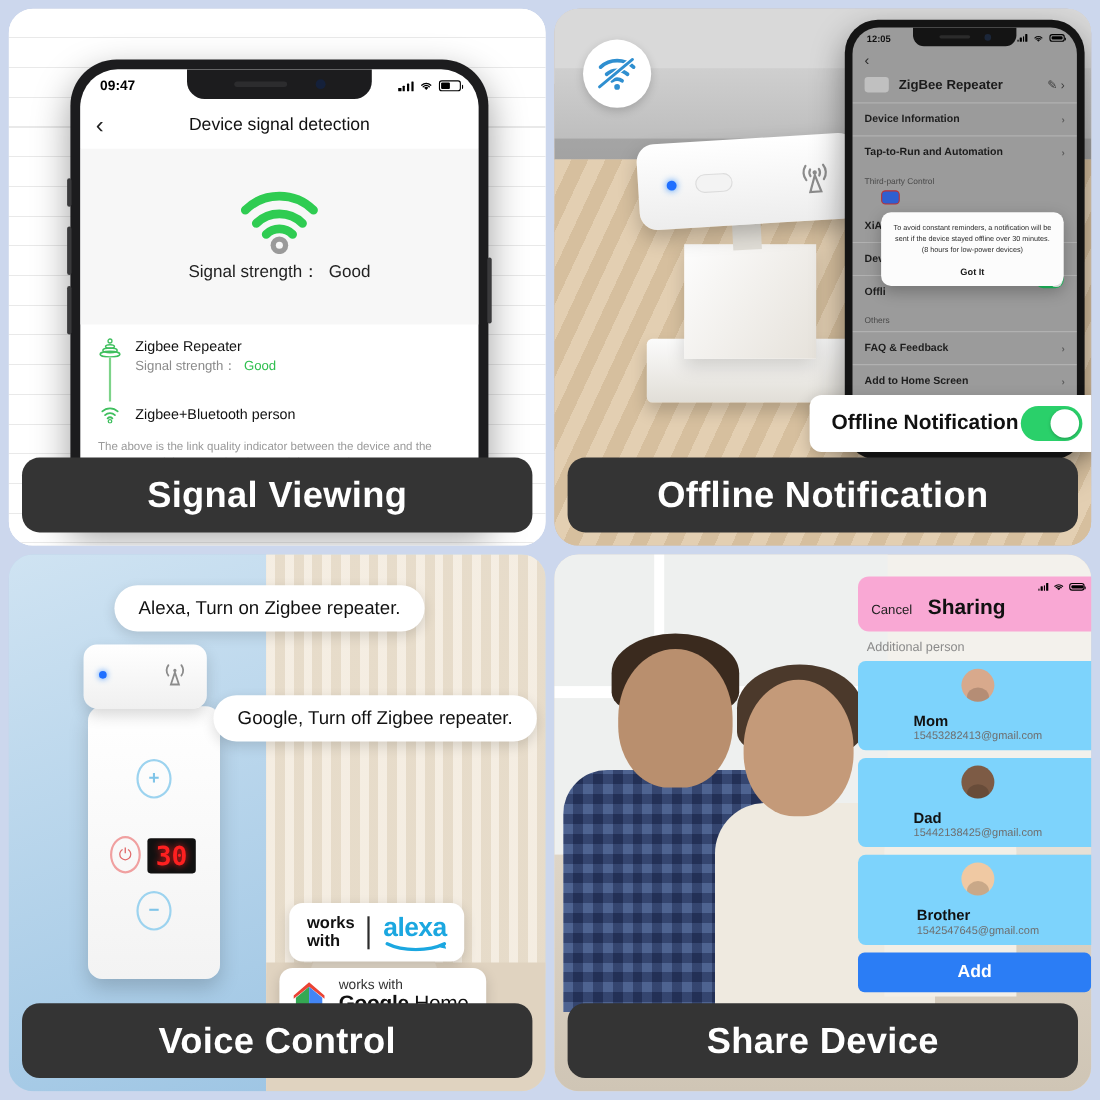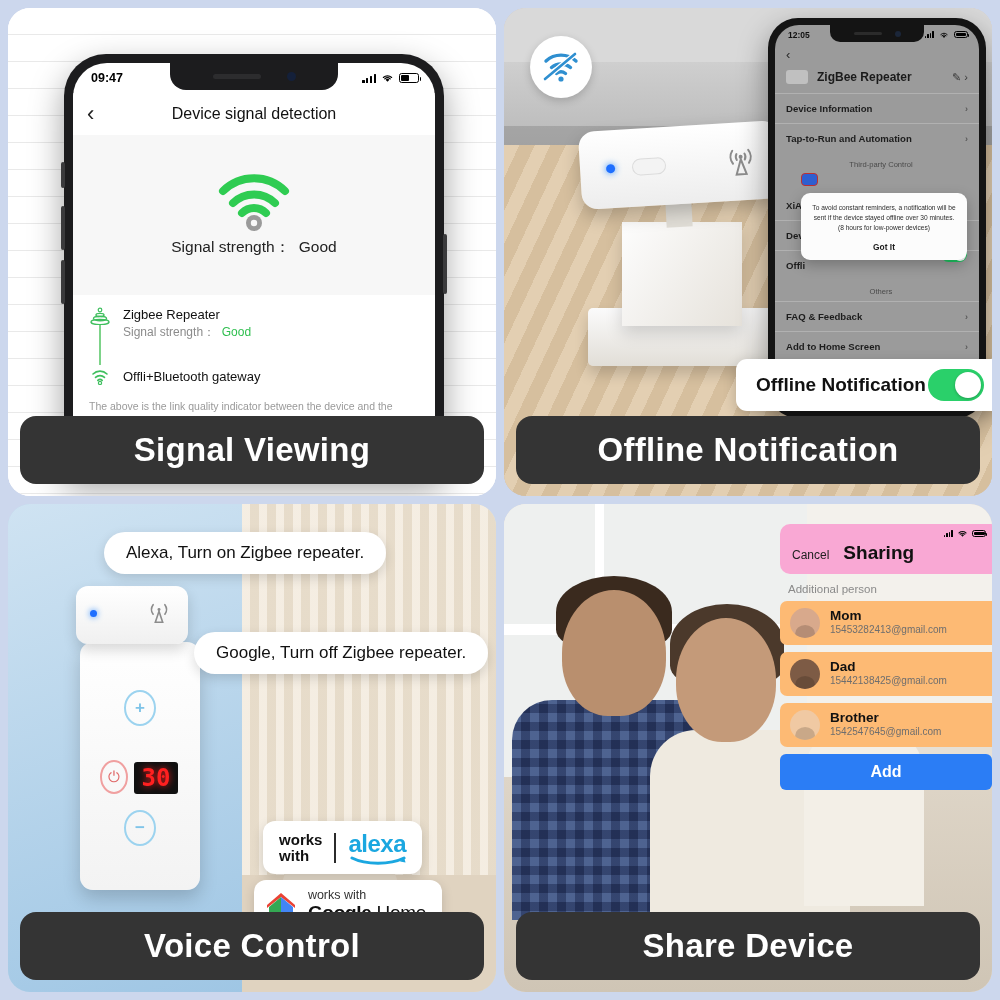--- a/index.html
+++ b/index.html
@@ -188,21 +188,21 @@
   .dev-thumb { width:22px; height:14px; background:#c0c0c0; border-radius:3px; }
   .dev-name { font-size:12px; font-weight:bold; color:#1b1b1b; flex:1; }
   .dev-edit { font-size:11px; color:#3a3a3a; }
   .m-row {
     display:flex; align-items:center; justify-content:space-between;
     padding:9px 11px; font-size:9.6px; font-weight:bold; color:#1d1d1d;
     border-top:1px solid rgba(255,255,255,.22);
   }
   .m-row .val { font-weight:normal; font-size:8px; color:#4f4f4f; }
   .m-row .arr { font-size:9px; color:#5a5a5a; margin-left:6px; }
-  .m-sect { padding:7px 3px 5px 11px; font-size:7.6px; color:#4a4a4a;text-align:center; }
+  .m-sect { padding:7px 3px 5px 11px; font-size:7.6px; color:#4a4a4a; }
   .m-remove { text-align:center; font-size:9.5px; color:#b02b2b; font-weight:bold; padding:10px 0 8px; }
   .tip-dialog {
     position:absolute; left:26px; right:12px; top:168px;
     background:#fcfcfc; border-radius:9px; z-index:30;
     padding:10px 9px 8px 9px;
     box-shadow:0 5px 14px rgba(0,0,0,.25);
   }
   .tip-dialog p { font-size:6.6px; color:#2c2c2c; text-align:center; line-height:1.5; }
   .tip-dialog .ok { text-align:center; font-size:8.4px; font-weight:bold; color:#1a1a1a; margin-top:9px; }
   .tgl-small {
@@ -333,23 +333,23 @@
   .share-sb .bars i:nth-child(1){height:2.4px}.share-sb .bars i:nth-child(2){height:3.8px}
   .share-sb .bars i:nth-child(3){height:5.2px}.share-sb .bars i:nth-child(4){height:6.6px}
   .share-sb .batt { width:14px; height:7px; border-width:1px;}
   .share-sb .batt::after{right:-2.4px; top:1.7px; width:1.3px; height:3px;}
   .share-sb .batt i { width:85%; }
   .share-titlerow { display:flex; align-items:baseline; gap:14px; margin-top:4px; }
   .share-cancel { font-size:12px; color:#222; }
   .share-title { font-size:19px; font-weight:bold; color:#111; }
   .share-sub { font-size:11.5px; color:#8a8a8a; margin:9px 0 6px 8px; }
   .share-row {
-    background:#fdba74; border-radius:7px 0 0 7px;
-    display:flex; align-items:flex-start; gap:10px;
-    padding:7px 10px; margin-bottom:7px;
+    background:#7dd3fc; border-radius:7px 0 0 7px;
+    display:flex; align-items:center; gap:10px;
+    padding:7px 10px; margin-bottom:7px;flex-direction:column;
   }
   .avatar { width:30px; height:30px; border-radius:50%; flex:none; overflow:hidden; position:relative; }
   .av1 { background:#d8a98c; }
   .av2 { background:#7d5b45; }
   .av3 { background:#e9d3a8; }
   .av4 { background:#f0c9a3; }
   .avatar::after { content:''; position:absolute; left:50%; top:56%; transform:translateX(-50%); width:66%; height:58%; border-radius:50% 50% 30% 30%; background:rgba(0,0,0,.16); }
   .share-row .nm { font-size:13.5px; font-weight:bold; color:#111; line-height:1.2; }
   .share-row .em { font-size:10px; color:#6e6e6e; }
   .add-btn {
@@ -439,21 +439,21 @@
           <div class="node-row" style="margin-top:4px">
             <div class="node-col">
               <svg width="20" height="16" viewBox="0 0 20 16">
                 <path d="M3 5a10 10 0 0 1 14 0" stroke="#3fbf5e" stroke-width="1.6" fill="none" stroke-linecap="round"></path>
                 <path d="M5.5 8.4a6.5 6.5 0 0 1 9 0" stroke="#3fbf5e" stroke-width="1.6" fill="none" stroke-linecap="round"></path>
                 <path d="M7.8 11.4a3.2 3.2 0 0 1 4.4 0" stroke="#3fbf5e" stroke-width="1.6" fill="none" stroke-linecap="round"></path>
                 <circle cx="10" cy="14" r="1.6" fill="none" stroke="#3fbf5e" stroke-width="1.2"></circle>
               </svg>
             </div>
             <div class="node-txt">
-              <div class="nm">Offli+Bluetooth gateway</div>
+              <div class="nm">Zigbee+Bluetooth person</div>
             </div>
           </div>
         </div>
 
         <div class="foot-note">The above is the link quality indicator between the device and the gateway, and the worst signal strength between the</div>
       </div>
     </div>
 
     <div class="caption">Signal Viewing</div>
   </div>

